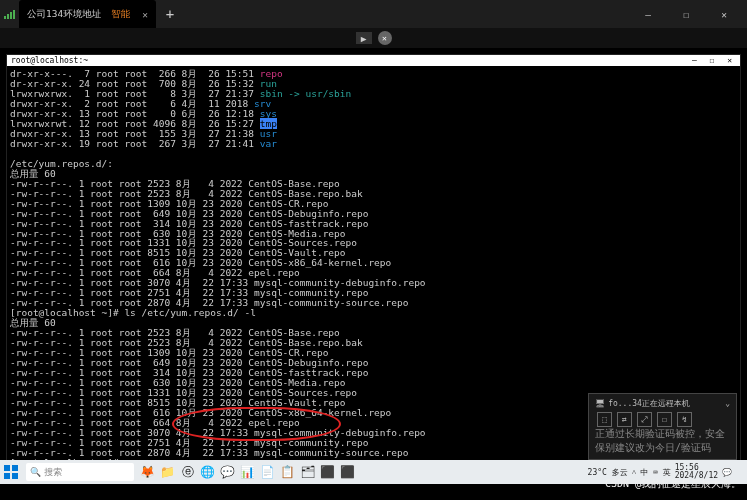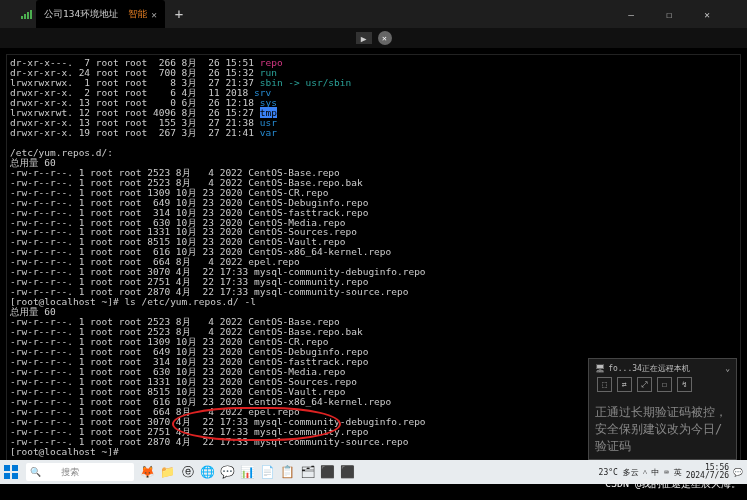--- a/index.html
+++ b/index.html
@@ -1,44 +1,44 @@
 <!DOCTYPE html>
 <html><head>
 <meta charset="utf-8">
 <style>
 html,body{margin:0;padding:0;background:#000;color:#ccc;font-family:Consolas,monospace;font-size:9.5px;width:747px;height:500px;overflow:hidden}
-.tabbar{background:#1e1e1e;height:28px;display:flex;align-items:center;padding:0 21px;color:#ccc}
+.tabbar{background:#1e1e1e;height:28px;display:flex;align-items:center;padding:0 4px;color:#ccc}
 .signal{display:inline-flex;gap:1px;align-items:flex-end;margin-right:4px}
 .signal span{width:2px;background:#4caf50}
 .tab{display:flex;align-items:center;padding:0 8px;height:28px;background:#000;border-radius:3px 3px 0 0;margin-right:2px}
-.tab .smart{color:#e67e22;margin-right:0}
+.tab .smart{color:#e67e22;margin-right:8px}
 .tab .close{color:#aaa;margin-left:4px}
 .addtab{width:24px;height:24px;display:flex;align-items:center;justify-content:center;color:#ccc;font-size:14px}
 .spacer{flex:1}
 .winbtn{width:38px;height:28px;display:flex;align-items:center;justify-content:center;color:#ccc}
 .topband{height:20px;background:#111;display:flex;align-items:center;justify-content:center;gap:6px}
 .flag{width:16px;height:12px;background:#333;display:flex;align-items:center;justify-content:center}
 .circ{width:14px;height:14px;border-radius:50%;background:#666;display:flex;align-items:center;justify-content:center;color:#fff;font-size:8px}
 .termwrap{margin:6px;border:1px solid #222;position:relative;background:#000}
 .termtitle{background:#fff;color:#000;font-size:8px;padding:1px 4px;display:flex}
 .termtitle .wb{margin-left:auto;letter-spacing:4px}
 .term{background:#000;padding:3px;white-space:pre;line-height:1.05}
 .cy{color:#2aa198}
 .rd{color:#d33682}
 .bl{color:#268bd2}
 .hl{background:#3b82f6;color:#000}
 .annot{position:absolute;border:2px solid #d22;border-radius:50%/60%;pointer-events:none}
 .toast{position:absolute;bottom:40px;right:10px;width:135px;background:#1a1a1a;border:1px solid #444;padding:4px 6px;font-size:8px}
 .toast .row{display:flex;align-items:center;gap:3px;color:#bbb}
-.toast .msg{color:#888;font-size:12px;margin-top:12px}
+.toast .msg{color:#888;font-size:10px;margin-top:0}
 .toast .icons span{width:13px;height:13px;border:1px solid #666;display:inline-flex;align-items:center;justify-content:center;margin-left:2px;font-size:8px}
 .taskbar{position:absolute;left:0;right:0;bottom:16px;height:24px;background:#e8ecef;display:flex;align-items:center;color:#222;font-size:9px}
 .taskbar .start{width:22px;height:22px;display:flex;align-items:center;justify-content:center}
 .taskbar .search{display:flex;align-items:center;background:#fff;height:18px;width:100px;padding:0 4px;margin:0 4px;border-radius:2px}
-.taskbar .tray{margin-left:auto;display:flex;align-items:center;gap:4px;padding-right:4px;font-size:8px}
+.taskbar .tray{margin-left:auto;display:flex;align-items:center;gap:4px;padding-right:15px;font-size:8px}
 .watermark{position:absolute;right:6px;bottom:0;height:32px;color:#eee;font-size:10px;display:flex;align-items:center}
 .tbicon{width:20px;height:20px;display:flex;align-items:center;justify-content:center;font-size:12px}
 </style>
 </head>
 <body>
 
 <div class="tabbar">
   <div class="signal">
       <span style="height:3px"></span>
       <span style="height:5px"></span>
@@ -56,20 +56,24 @@
   <div class="winbtn">☐</div>
   <div class="winbtn">✕</div>
 </div>
 
 <div class="topband">
   <div class="flag">▶</div>
   <div class="circ">✕</div>
 </div>
 
 <div class="termwrap">
+  <div class="termtitle">
+    <span>root@localhost:~</span>
+    <span class="wb">—  ☐  ✕</span>
+  </div>
   <div class="term" id="term">dr-xr-x---.  7 root root  266 8月  26 15:51 <span class="rd">repo</span>
 dr-xr-xr-x. 24 root root  700 8月  26 15:32 <span class="cy">run</span>
 lrwxrwxrwx.  1 root root    8 3月  27 21:37 <span class="cy">sbin -&gt; usr/sbin</span>
 drwxr-xr-x.  2 root root    6 4月  11 2018 <span class="bl">srv</span>
 drwxr-xr-x. 13 root root    0 6月  26 12:18 <span class="bl">sys</span>
 lrwxrwxrwt. 12 root root 4096 8月  26 15:27 <span class="hl">tmp</span>
 drwxr-xr-x. 13 root root  155 3月  27 21:38 <span class="bl">usr</span>
 drwxr-xr-x. 19 root root  267 3月  27 21:41 <span class="bl">var</span>
 
 /etc/yum.repos.d/:
@@ -126,38 +130,38 @@
   <div class="start">
       <svg width="14" height="14">
         <rect x="0" y="0" width="6" height="6" fill="#0078d7"></rect>
         <rect x="8" y="0" width="6" height="6" fill="#0078d7"></rect>
         <rect x="0" y="8" width="6" height="6" fill="#0078d7"></rect>
         <rect x="8" y="8" width="6" height="6" fill="#0078d7"></rect>
       </svg>
     </div>
   <div class="search">
     <span>🔍</span>
-    <span style="color:#888;margin-left:20px">搜索</span>
+    <span style="color:#888;margin-left:3px">搜索</span>
   </div>
   <div class="tbicon">🦊</div>
   <div class="tbicon">📁</div>
   <div class="tbicon">ⓔ</div>
   <div class="tbicon">🌐</div>
   <div class="tbicon">💬</div>
   <div class="tbicon">📊</div>
   <div class="tbicon">📄</div>
   <div class="tbicon">📋</div>
   <div class="tbicon">🗂</div>
   <div class="tbicon">⬛</div>
   <div class="tbicon">⬛</div>
   <div class="tray">
     <span>23°C 多云</span>
     <span>˄</span>
     <span>中 ⌨ 英</span>
-    <span style="text-align:right;line-height:1">
+    <span style="text-align:left;line-height:1">
       <span>15:56</span><br>
-      <span>2024/7/26</span>
+      <span>2024/8/12</span>
     </span>
     <span>💬</span>
   </div>
 </div>
 
 <div class="watermark">CSDN @我的征途是星辰大海。</div>
 
 </body></html>

